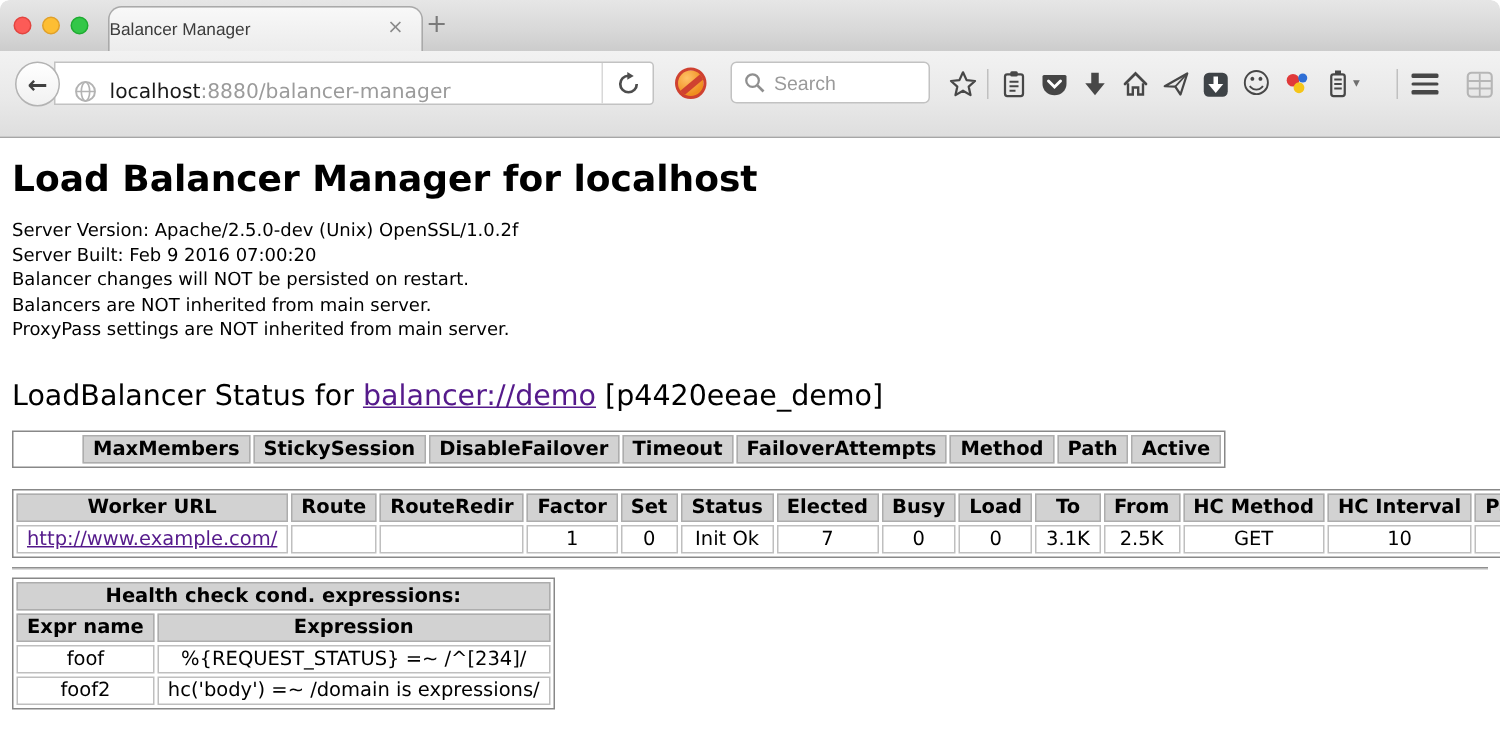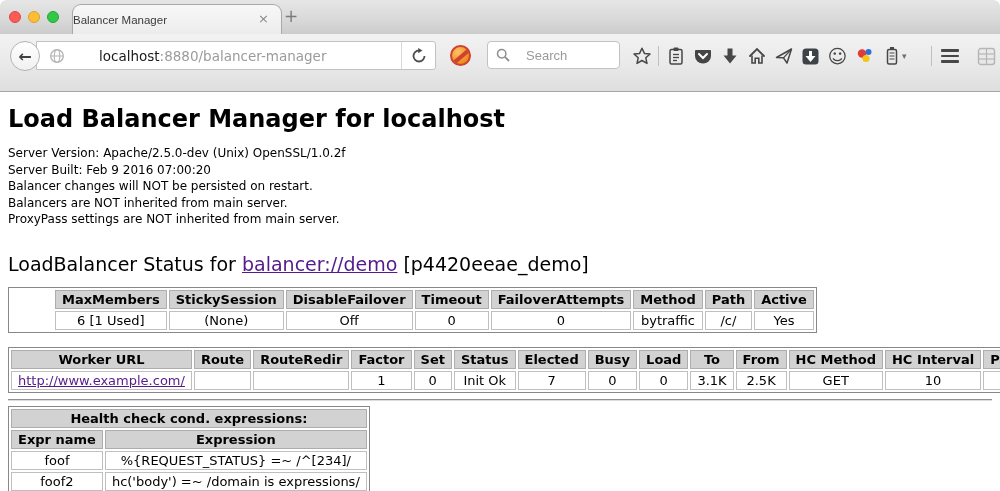--- a/index.html
+++ b/index.html
@@ -48,21 +48,21 @@
   .back-btn {
     width: 30px; height: 30px; border-radius: 50%;
     background: linear-gradient(#ffffff, #f1f1f1);
     border: 1px solid #b3b3b3; z-index: 2;
     display: flex; align-items: center; justify-content: center;
     font-size: 16px; font-weight: bold; color: #404040; flex: 0 0 auto;
   }
   .url-bar {
     margin-left: -4px; width: 400px; height: 29px; background: #fff;
     border: 1px solid #c2c2c2; border-radius: 0 3px 3px 0;
-    display: flex; align-items: center; padding-left: 12px; flex: 0 0 auto; gap: 26px;
+    display: flex; align-items: flex-end; padding-left: 12px; flex: 0 0 auto;
   }
   .globe { margin-right: 8px; display: flex; }
   .url-text { font-size: 13.5px; color: #9b9b9b; white-space: nowrap; overflow: hidden; flex: 1; }
   .url-text .domain { color: #1a1a1a; }
   .reload-btn {
     border-left: 1px solid #d8d8d8; height: 100%; width: 34px;
     display: flex; align-items: center; justify-content: center; flex: 0 0 auto;
   }
   .block-icon {
     position: relative; width: 21px; height: 21px; border-radius: 50%;
@@ -74,21 +74,21 @@
     background: #cf4130; transform: rotate(-40deg);
   }
   .search-box {
     margin-left: 16px; width: 133px; height: 28px; background: #fff;
     border: 1px solid #c2c2c2; border-radius: 4px;
     display: flex; align-items: center; padding: 0 8px; flex: 0 0 auto;
   }
   .search-box input {
     border: none; outline: none; width: 90px; font-size: 13px;
     font-family: "Liberation Sans", sans-serif; color: #a21caf; background: transparent;
-    margin-left: 16px;
+    margin-left: 6px;
   }
   .search-box input::placeholder { color: #9a9a9a; }
   .iconstrip { display: flex; align-items: center; height: 30px; margin-left: 8px; flex: 1; }
   .tool-icon { display: flex; align-items: center; justify-content: center; width: 27px; height: 26px; }
   .divider { width: 1px; height: 20px; background: #c0c0c0; margin: 0 3px; }
   .smiley-glyph { font-size: 19px; color: #474747; line-height: 20px; }
   .caret { font-size: 9px; color: #6f6f6f; margin-left: -3px; }
   .hamburger { display: flex; flex-direction: column; gap: 3px; margin-left: 6px; }
   .hamburger span { width: 18px; height: 2.5px; background: #474747; border-radius: 1px; }
 
@@ -257,30 +257,20 @@
       <tbody>
           <tr>
         <th>MaxMembers</th>
         <th>StickySession</th>
         <th>DisableFailover</th>
         <th>Timeout</th>
         <th>FailoverAttempts</th>
         <th>Method</th>
         <th>Path</th>
         <th>Active</th>
-      </tr>
-      <tr>
-        <td>6 [1 Used]</td>
-        <td>(None)</td>
-        <td>Off</td>
-        <td>0</td>
-        <td>0</td>
-        <td>bytraffic</td>
-        <td>/c/</td>
-        <td>Yes</td>
       </tr>
     </tbody>
       </table>
 
     <table class="tbl-worker">
       <tbody>
           <tr>
         <th style="min-width:172px">Worker URL</th>
         <th>Route</th>
         <th>RouteRedir</th>

